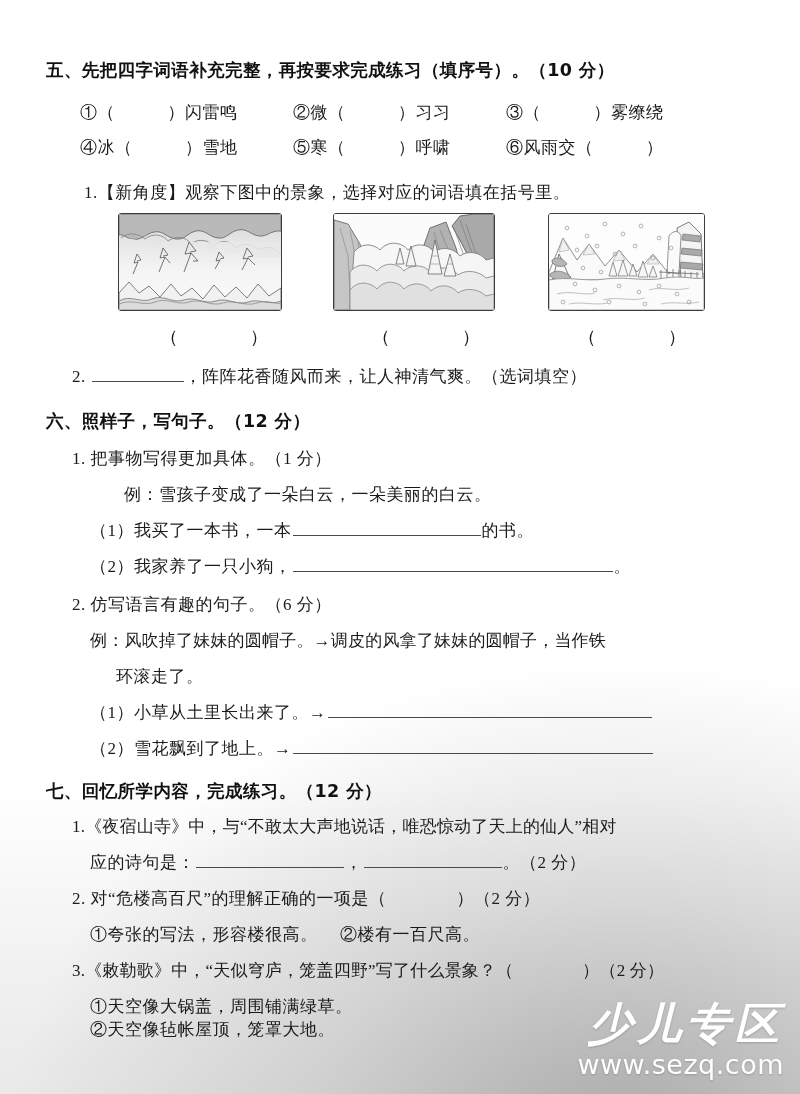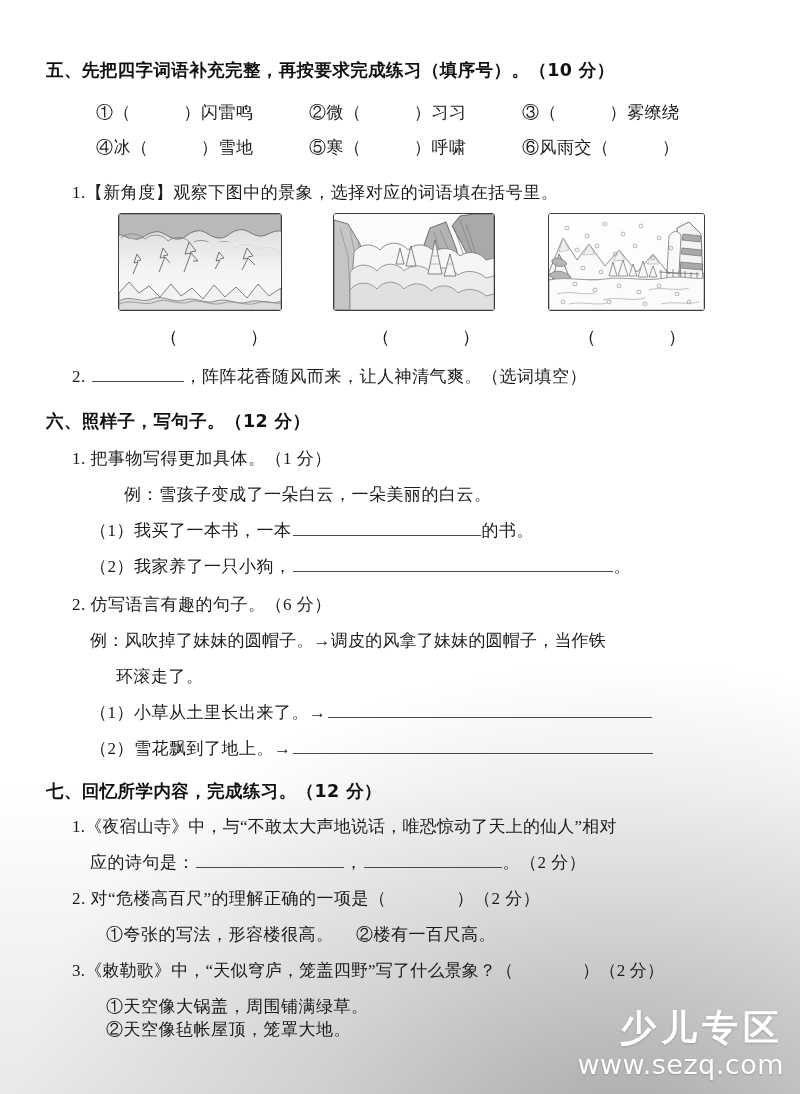--- a/index.html
+++ b/index.html
@@ -52,21 +52,20 @@
   }
   .body-line.tight { letter-spacing: 0.2px; }
 
   .row-items {
     position: absolute;
     display: flex;
     white-space: nowrap;
     font-family: "Liberation Serif", "DejaVu Serif", serif;
     font-size: 17px;
     letter-spacing: 0.5px;
-    margin-left: 16px;
   }
   .row-items > span { display: inline-block; }
 
   
   .blank {
     display: inline-block;
     border-bottom: 1.1px solid #4a4a4a;
     vertical-align: baseline;
     height: 0.95em;
     margin: 0 1px;
@@ -93,25 +92,26 @@
     position: absolute;
     right: 16px;
     bottom: 14px;
     text-align: right;
     pointer-events: none;
     user-select: none;
   }
   #watermark .wm-cn {
     font-family: "DejaVu Sans", "Liberation Sans", sans-serif;
     font-weight: 700;
-    font-size: 36px;
+    font-size: 44px;
     color: #ffffff;
     letter-spacing: 5px;
     line-height: 1.05;
     text-shadow: 0 1px 2px rgba(110,110,110,0.45);
+    font-style: italic;
   }
   #watermark .wm-url {
     font-family: "DejaVu Sans", "Liberation Sans", sans-serif;
     font-weight: 400;
     font-size: 27px;
     color: #ffffff;
     letter-spacing: 0.5px;
     margin-top: 2px;
     text-shadow: 0 1px 2px rgba(110,110,110,0.45);
   }
@@ -129,21 +129,21 @@
       <span style="width:213px;"><span>②</span><span>微（　　　）习习</span></span>
       <span style="width:213px;"><span>③</span><span>（　　　）雾缭绕</span></span>
     </div>
 
     <div class="row-items" style="left:80px; top:136px; width:640px;">
       <span style="width:213px;"><span>④</span><span>冰（　　　）雪地</span></span>
       <span style="width:213px;"><span>⑤</span><span>寒（　　　）呼啸</span></span>
       <span style="width:213px;"><span>⑥</span><span>风雨交（　　　）</span></span>
     </div>
 
-    <div class="body-line" style="left:72px; top:181px;">1.【新角度】观察下图中的景象，选择对应的词语填在括号里。</div>
+    <div class="body-line" style="left:84px; top:181px;">1.【新角度】观察下图中的景象，选择对应的词语填在括号里。</div>
 
     <div class="pic-box" style="left:118px; top:213px; width:162px; height:96px;">
       <svg viewBox="0 0 162 96" preserveAspectRatio="none">
         <defs>
           <linearGradient id="skyG" x1="0" y1="0" x2="0" y2="1">
             <stop offset="0%" stop-color="#d6d6d6"></stop>
             <stop offset="55%" stop-color="#f3f3f3"></stop>
             <stop offset="100%" stop-color="#fbfbfb"></stop>
           </linearGradient>
         </defs>

